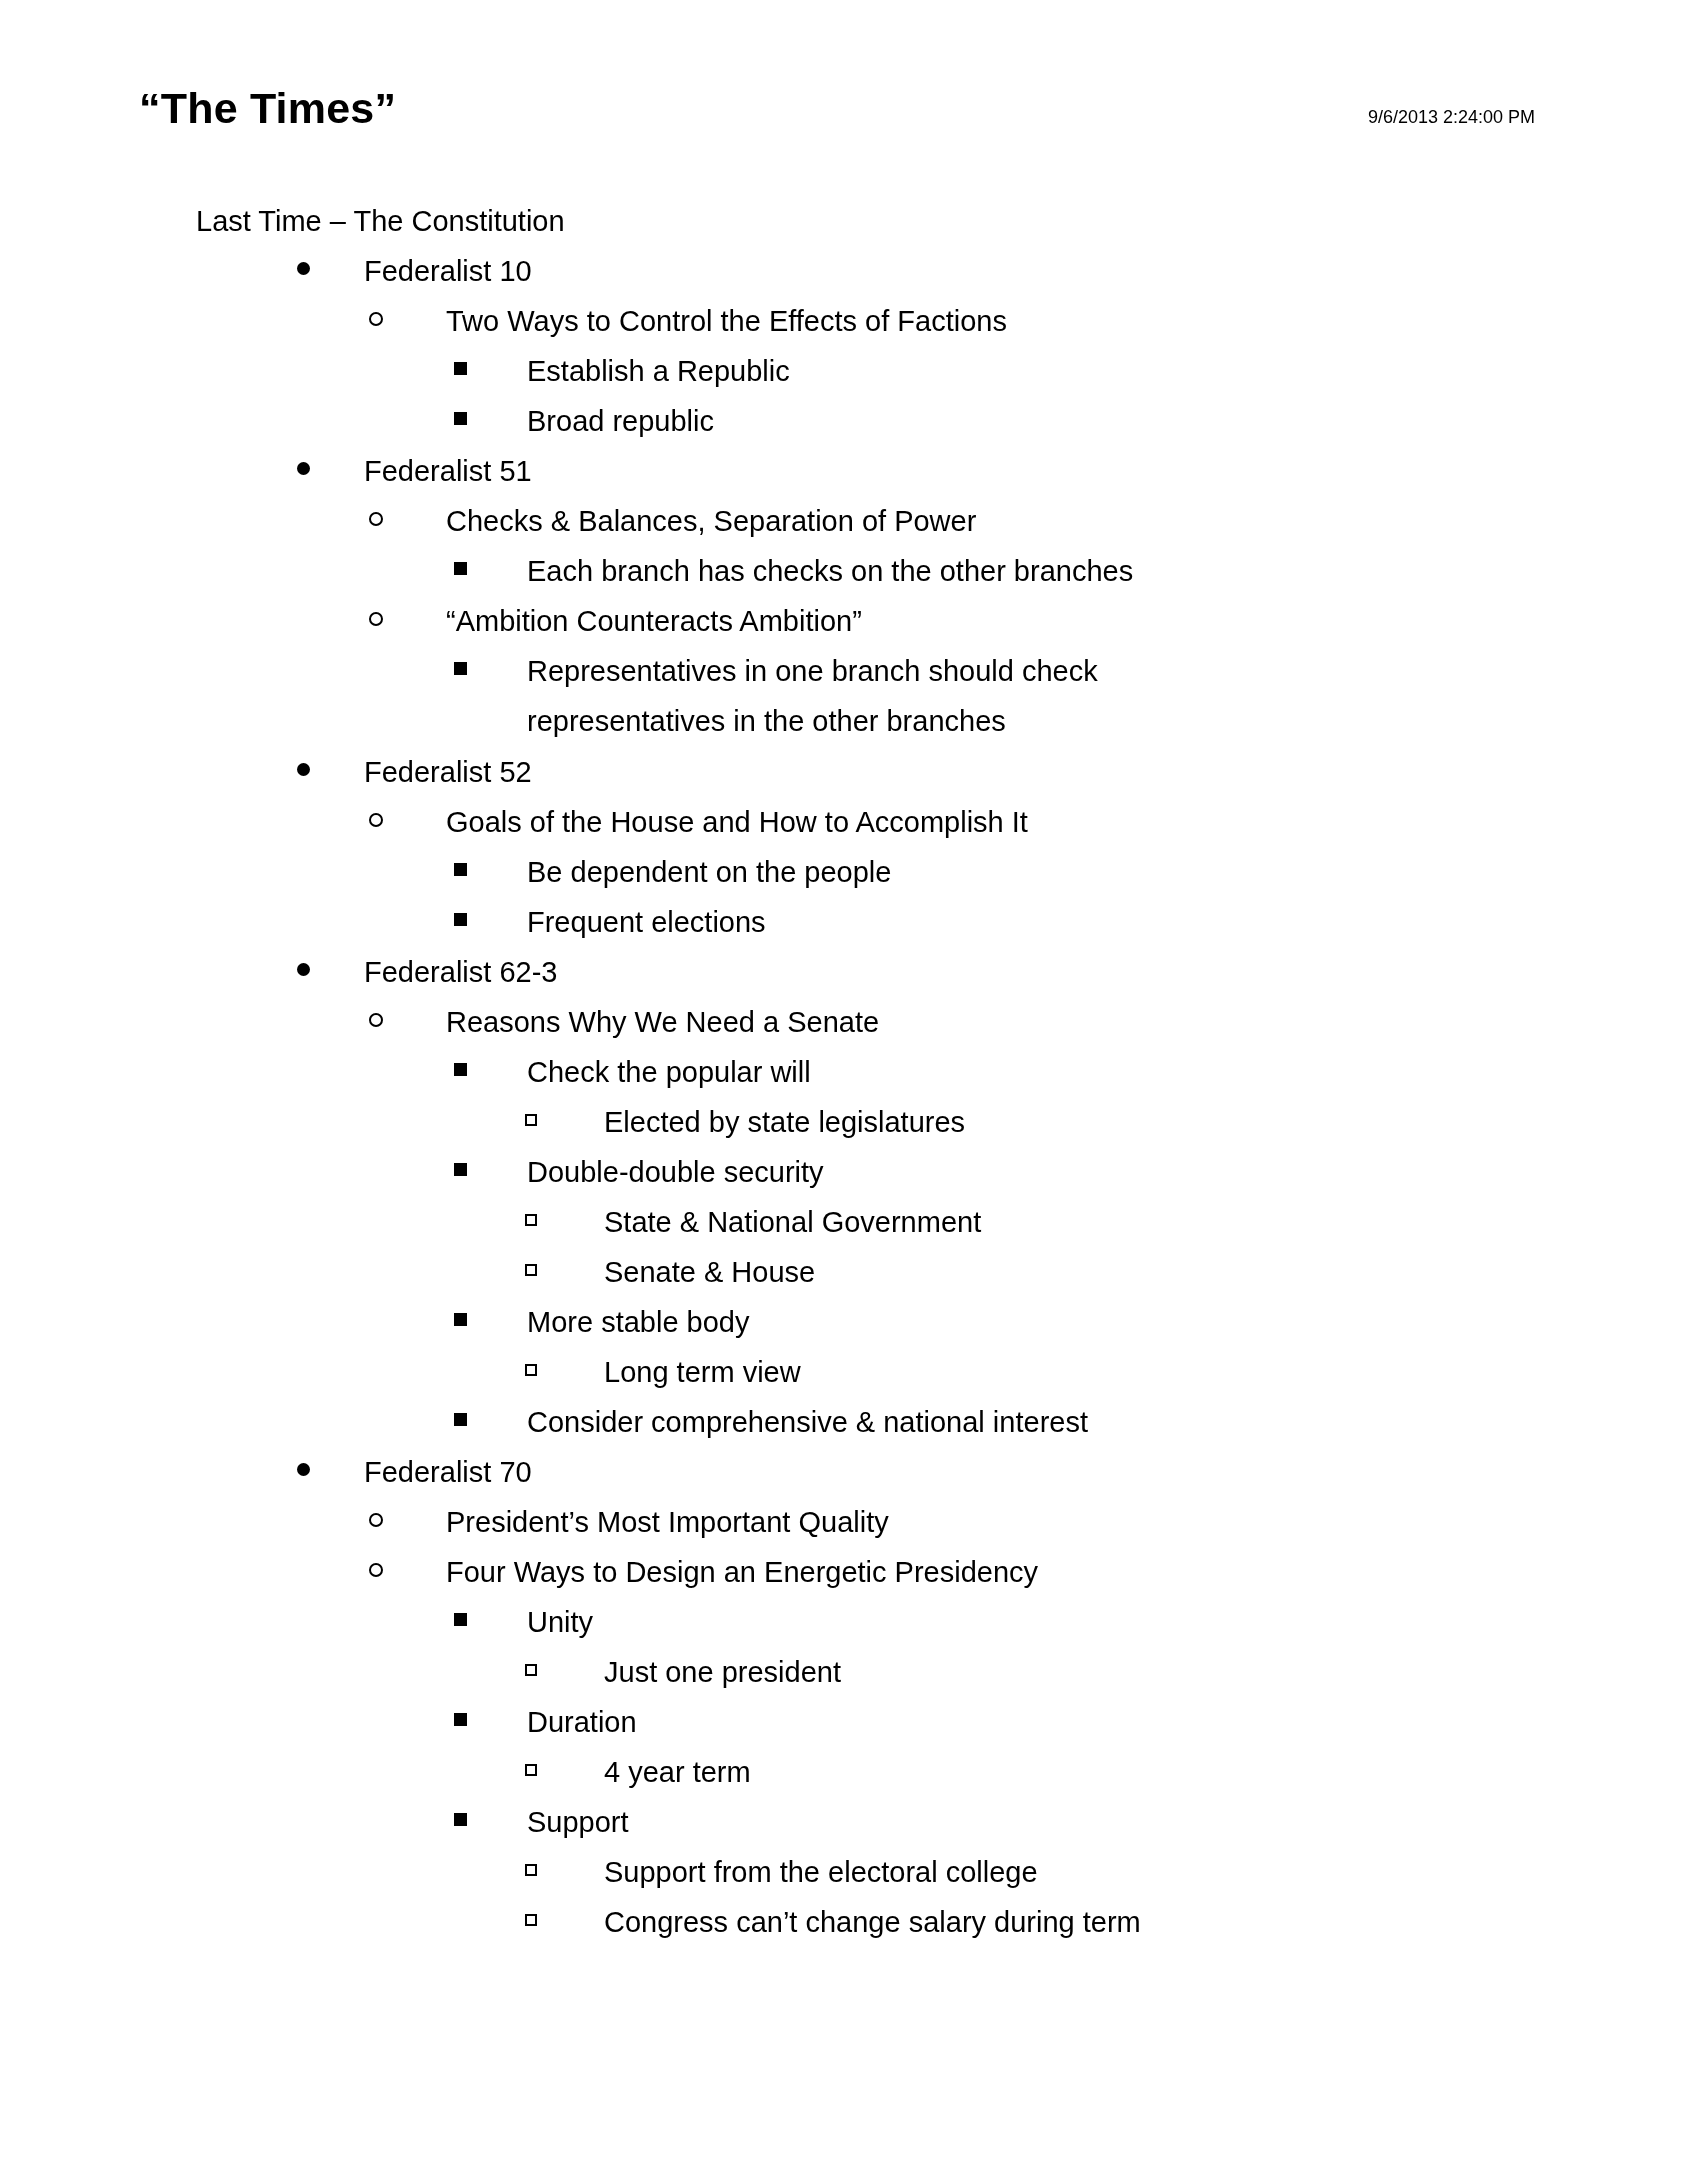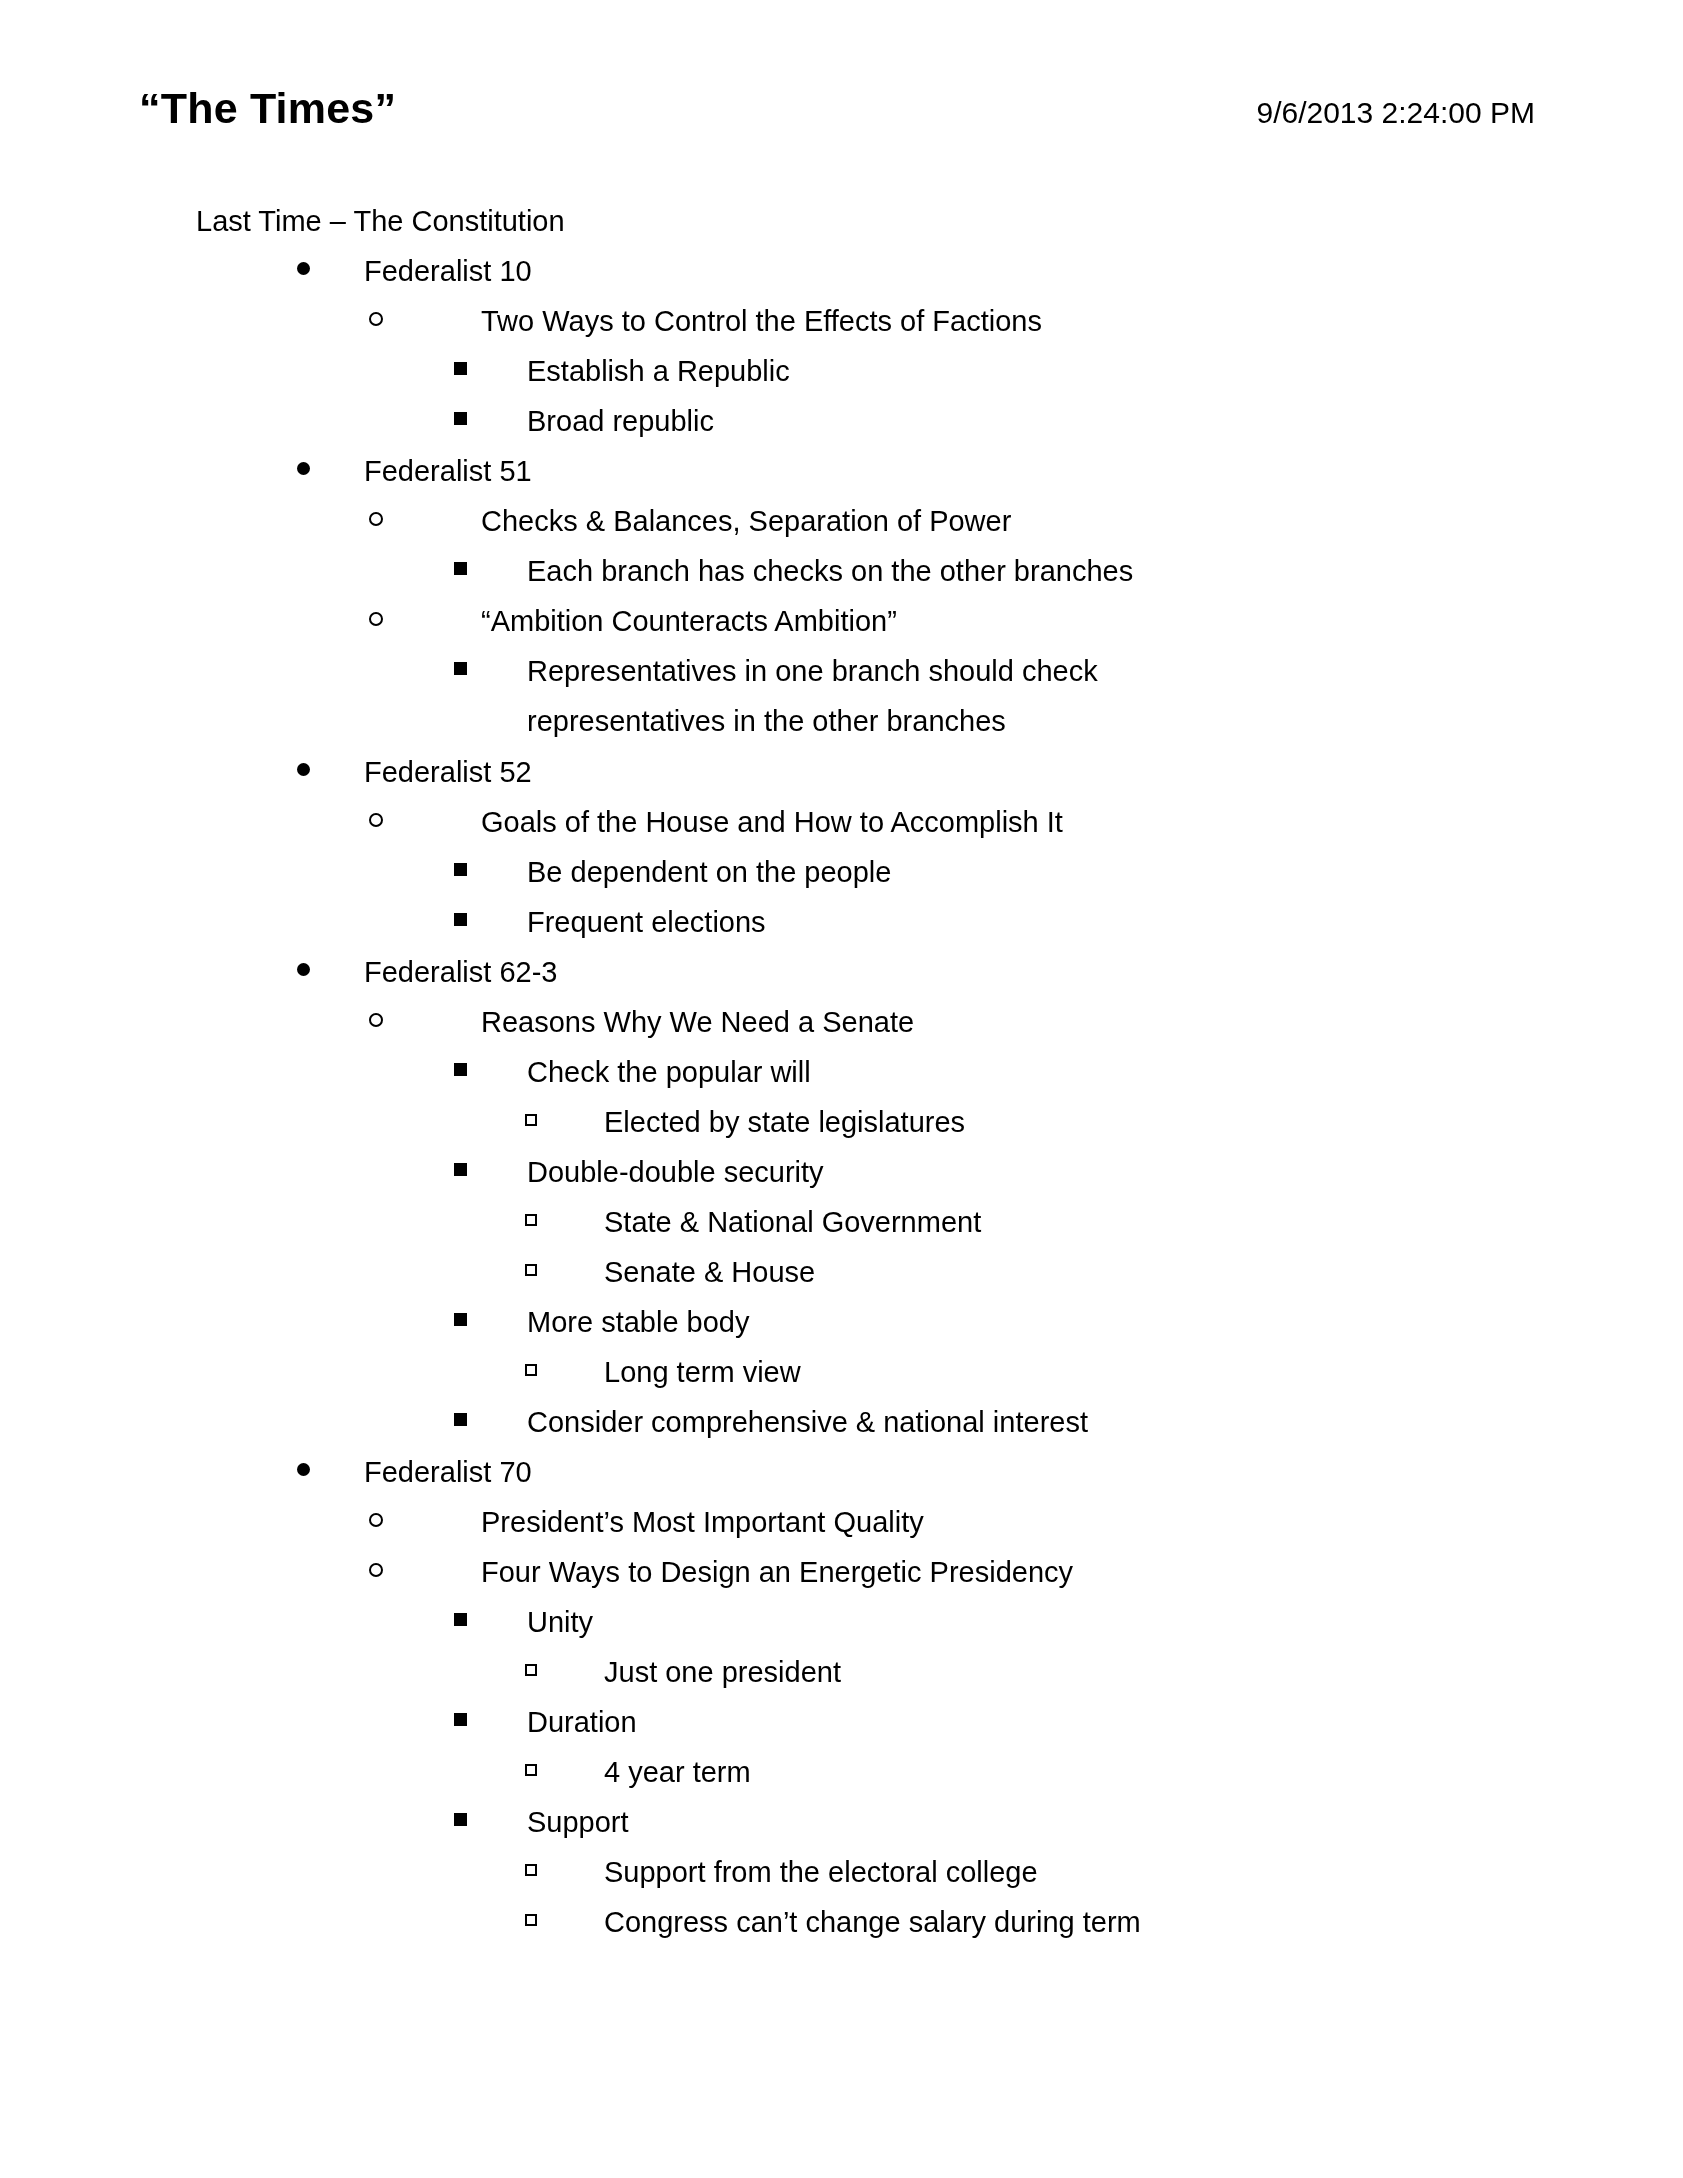--- a/index.html
+++ b/index.html
@@ -30,21 +30,21 @@
     justify-content: space-between;
   }
   .doc-title {
     font-size: 43px;
     line-height: 1.0;
     letter-spacing: 0.2px;
     white-space: pre;
     font-weight: bold;
   }
   .doc-date {
-    font-size: 30px;
+    font-size: 18px;
     line-height: 1.0;
     white-space: pre;
     padding-right: 10px;
   }
 
   
   .body {
     position: absolute;
     left: 139px;
     top: 196px;
@@ -80,21 +80,21 @@
   .lvl1 .dot {
     display: inline-block;
     width: 13px; height: 13px;
     border-radius: 50%;
     background: #000;
     position: relative;
     top: -6px;
   }
 
   
-  .lvl2 { margin-left: 230px; gap: 35px; }
+  .lvl2 { margin-left: 230px; }
   .lvl2 .bullet { width: 77px; }
   .lvl2 .ring {
     display: inline-block;
     width: 14px; height: 14px;
     border-radius: 50%;
     border: 2.2px solid #000;
     background: transparent;
     box-sizing: border-box;
     position: relative;
     top: -5px;

